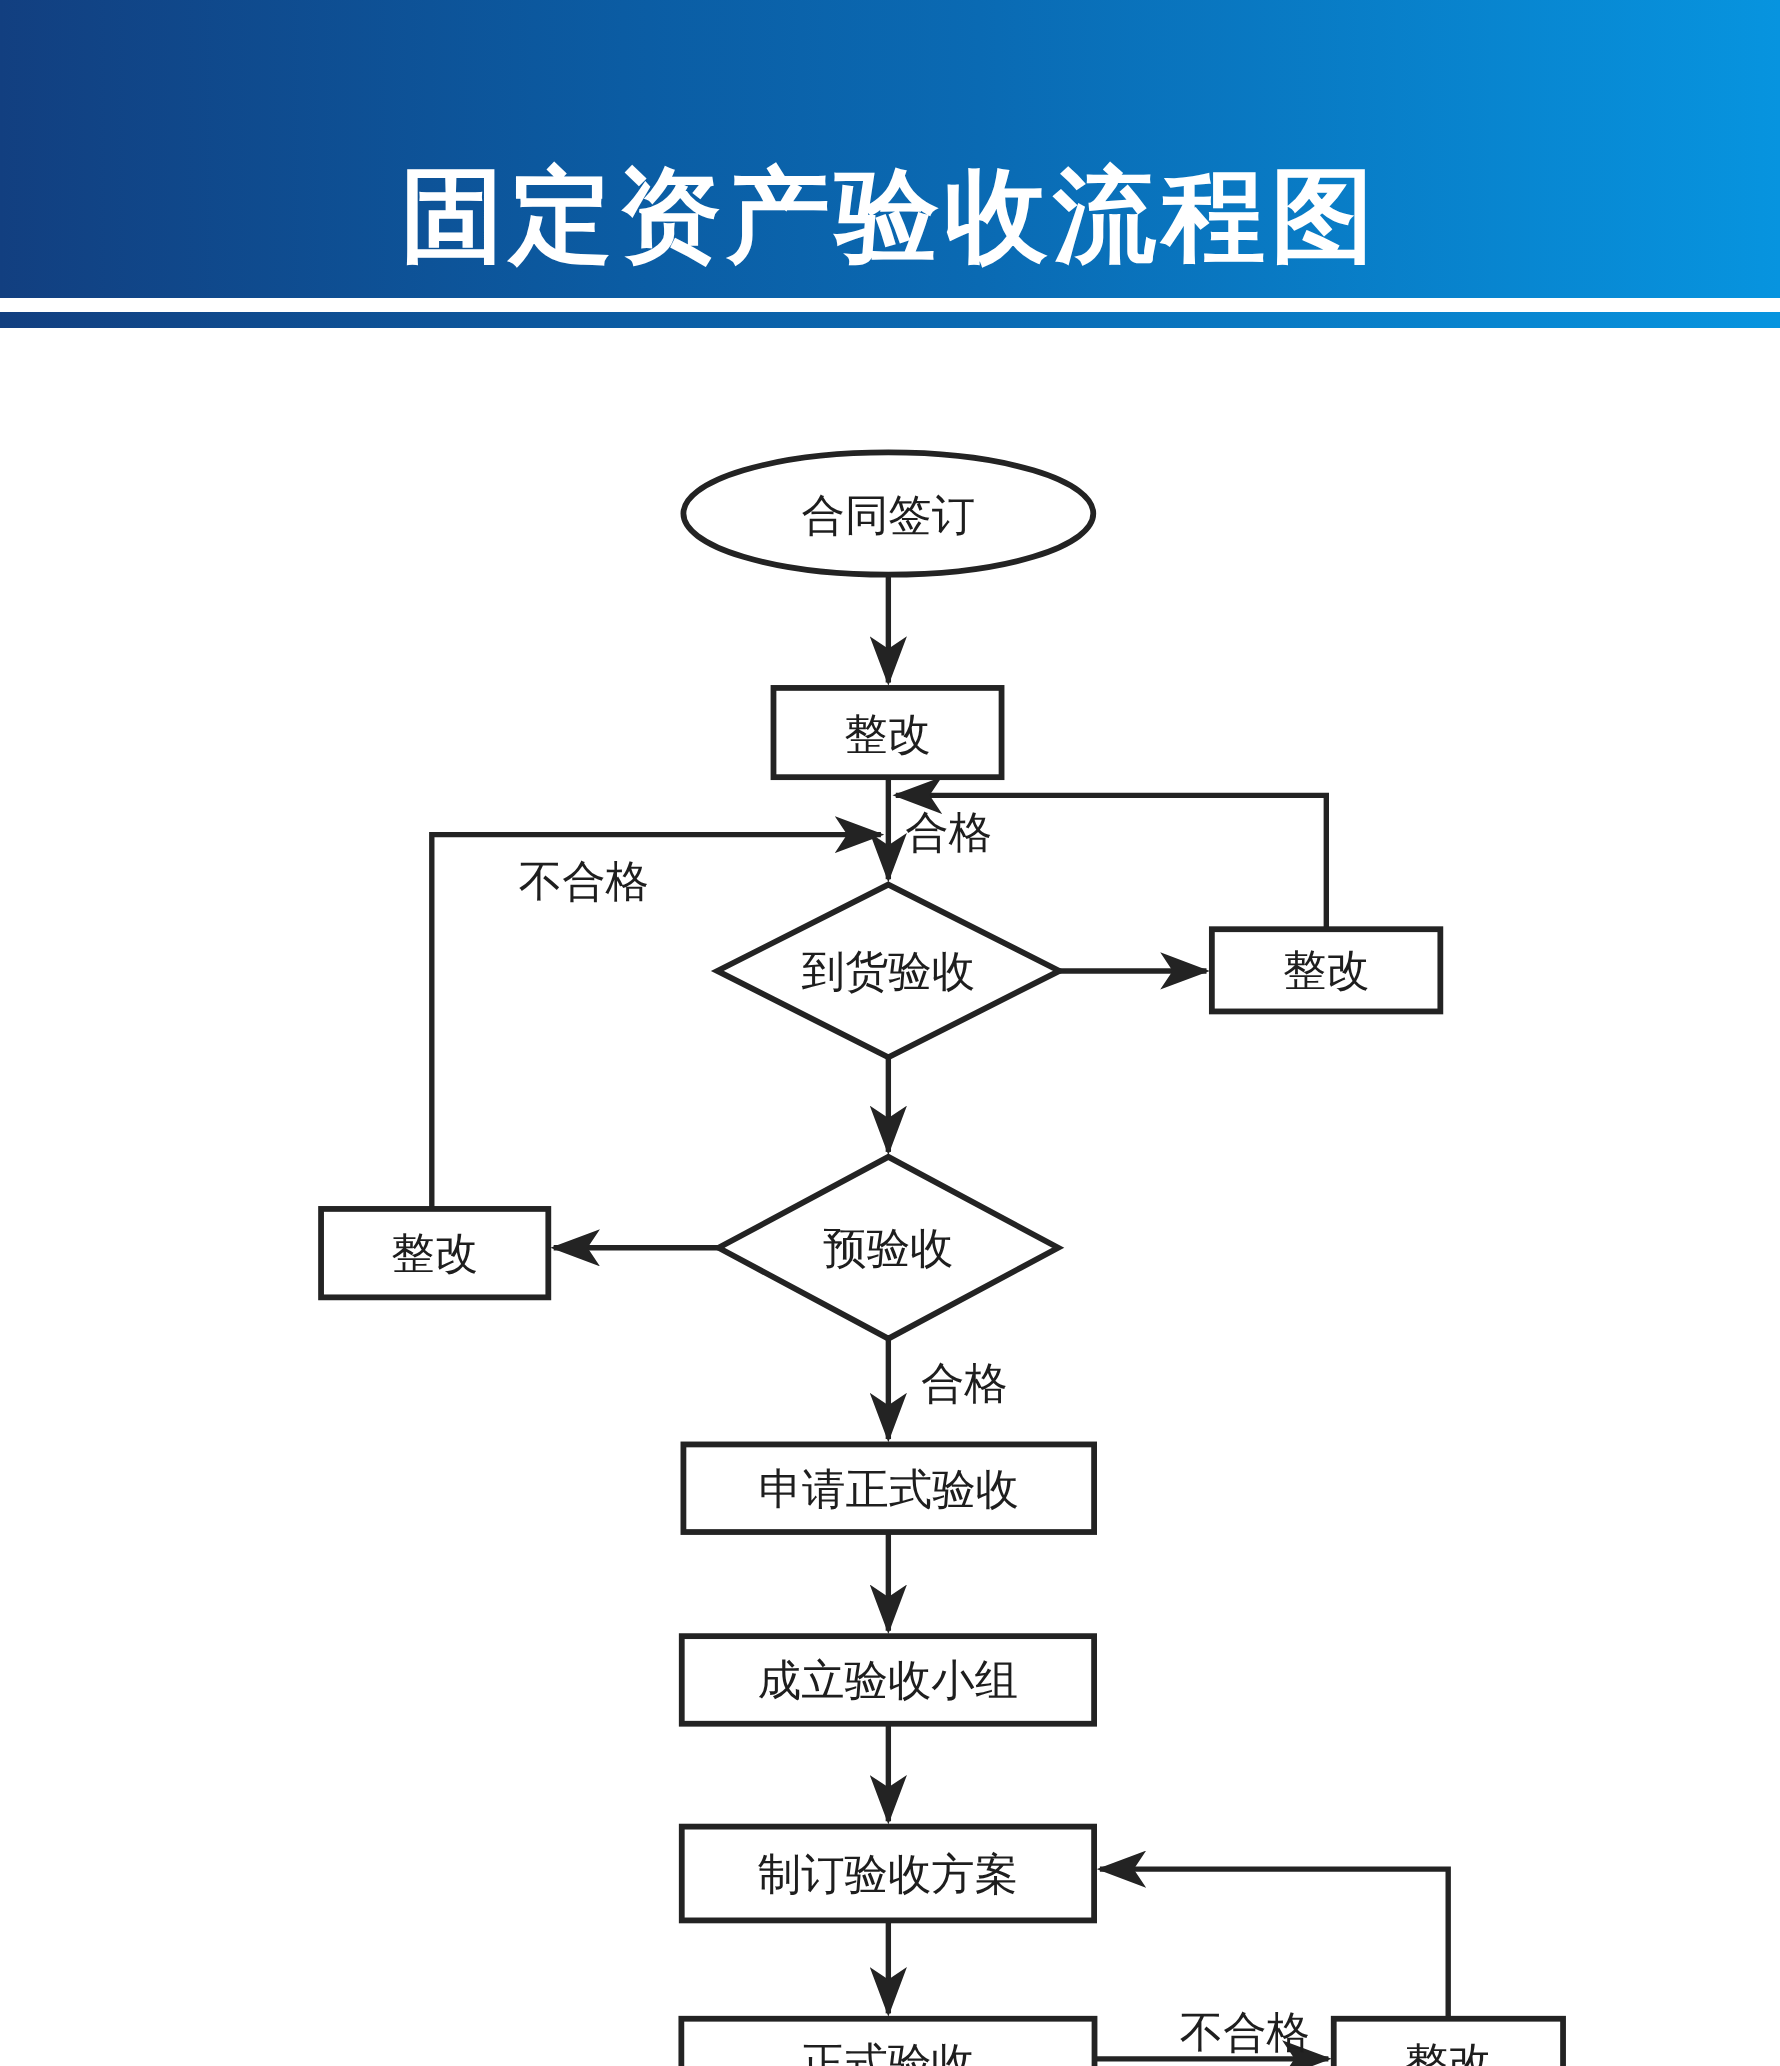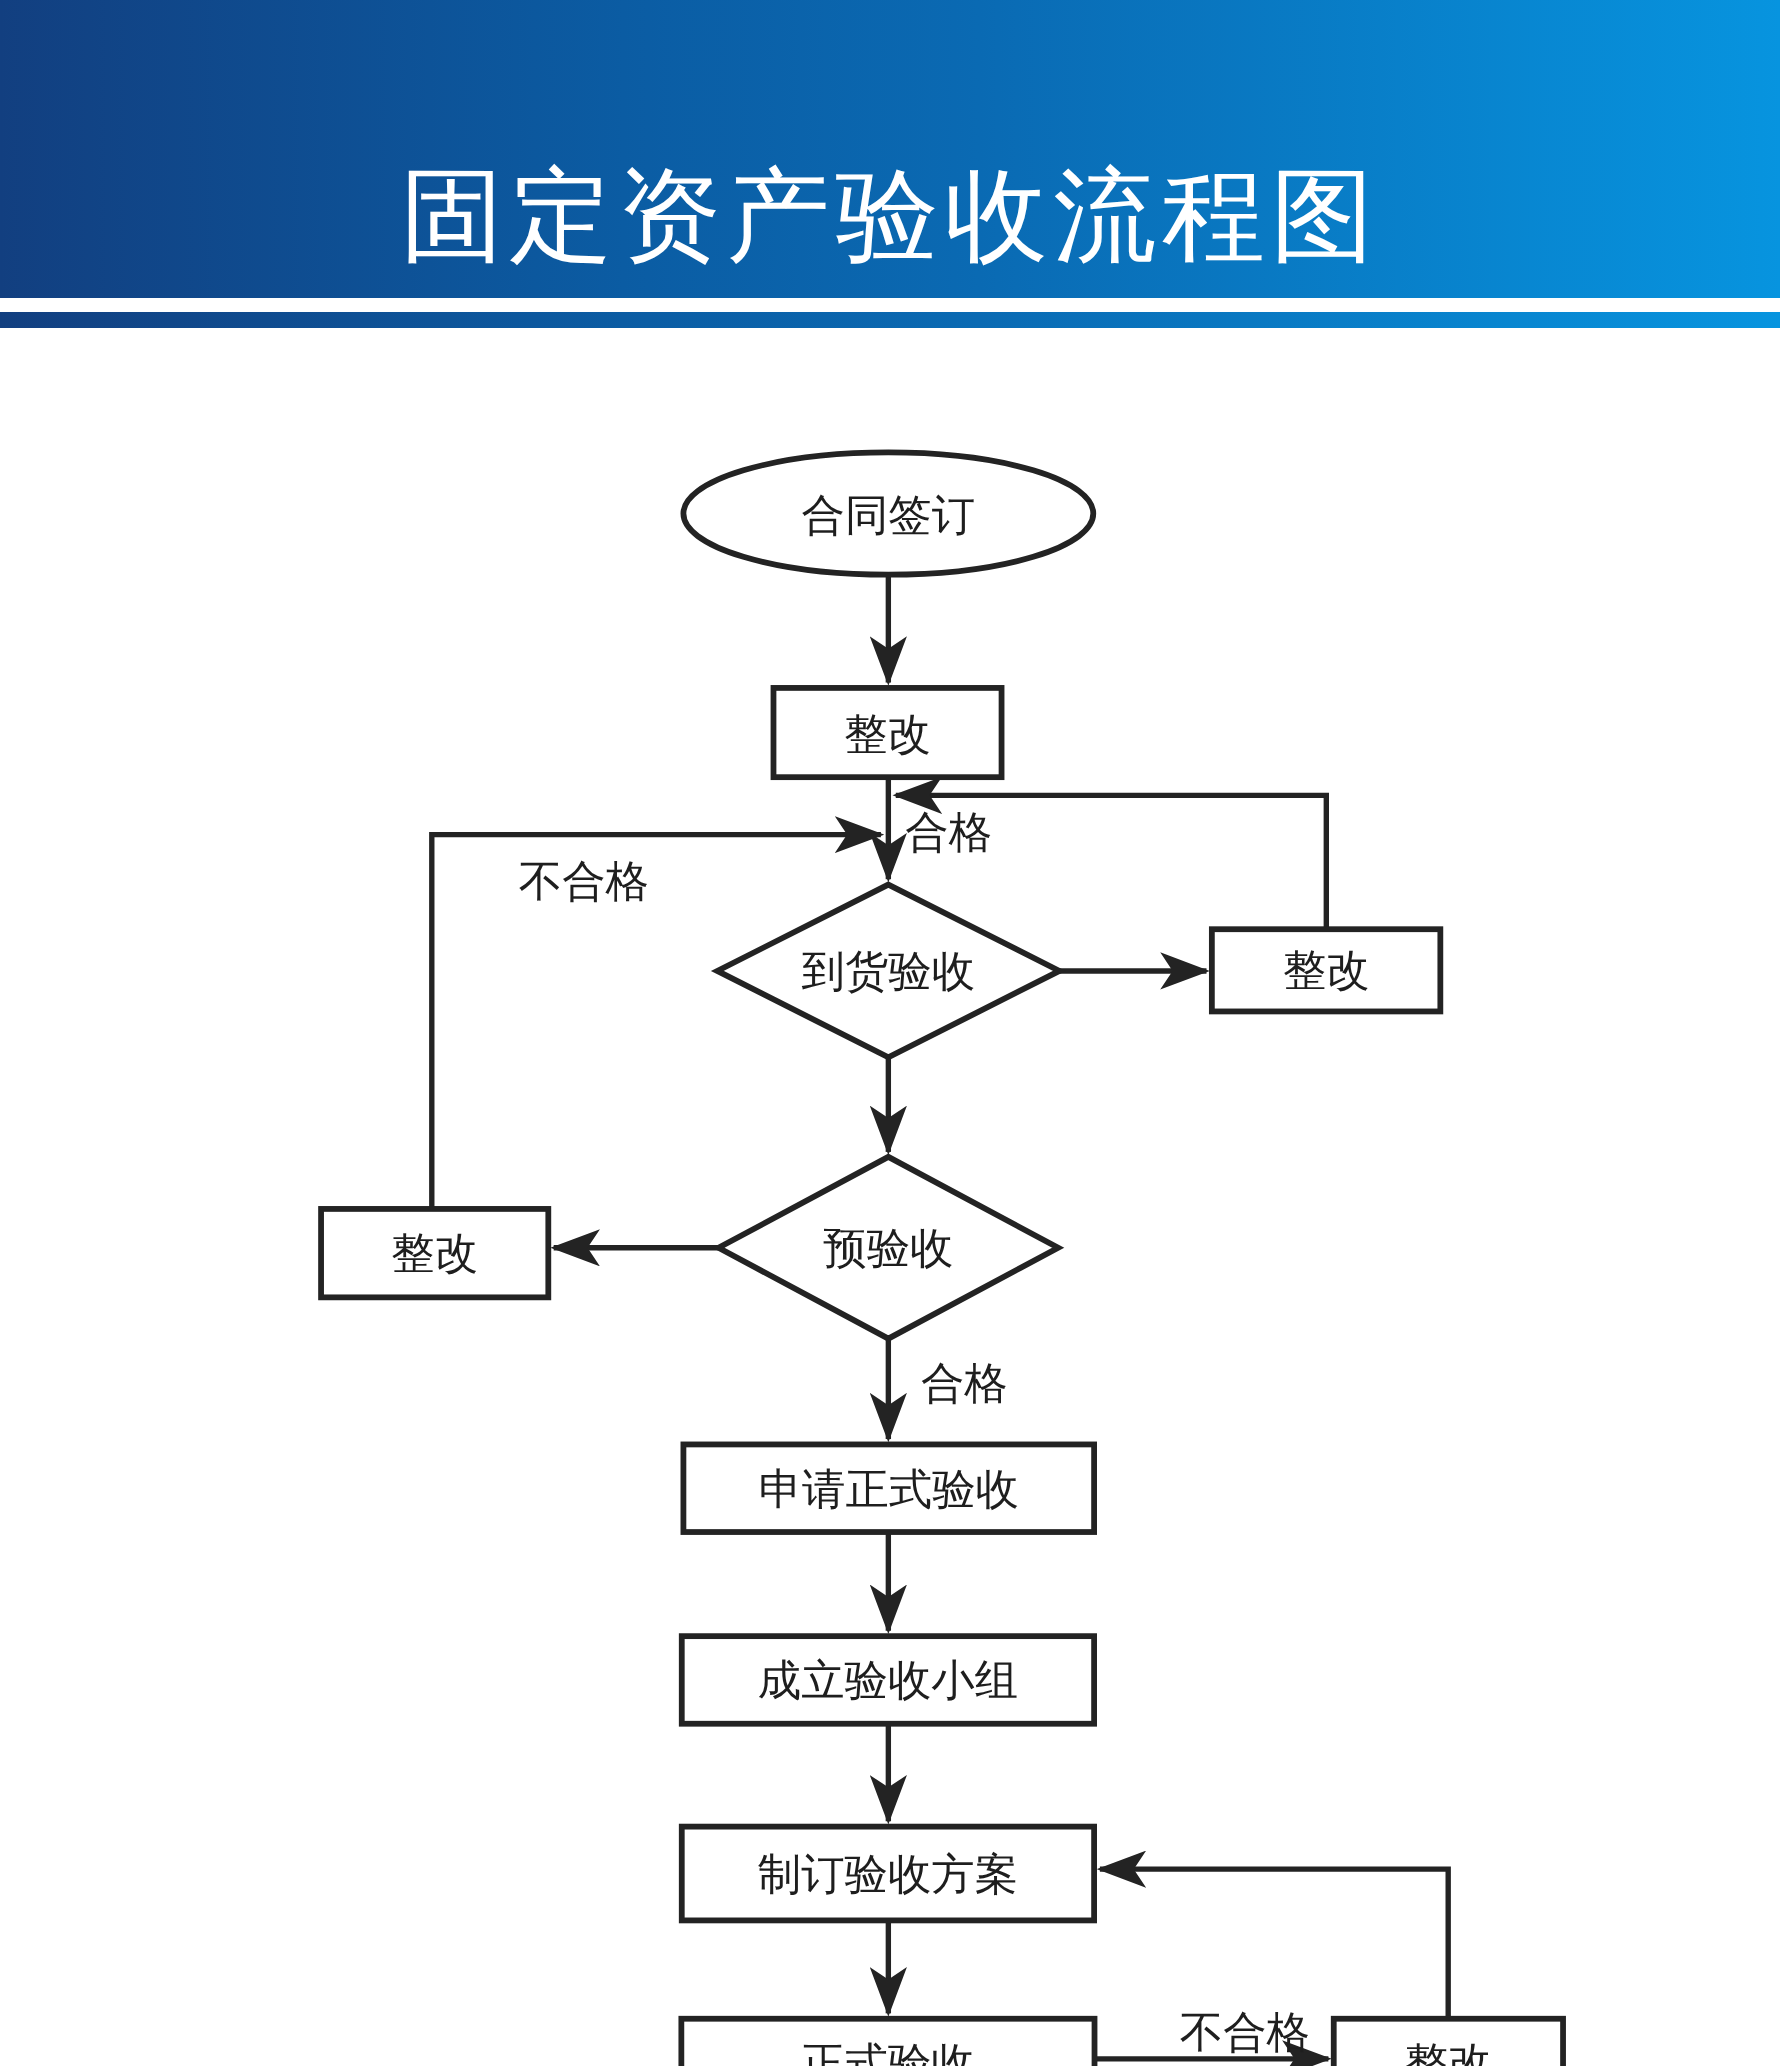--- a/index.html
+++ b/index.html
@@ -15,21 +15,21 @@
   .header-band {
     position: absolute; left: 0; top: 0;
     width: 1780px; height: 298px;
     background: linear-gradient(90deg, #123f80 0%, #0b5ca3 35%, #0a6ab3 55%, #0794df 100%);
   }
   .poster-title {
     position: absolute; left: 0; top: 162px;
     width: 1780px;
     text-align: center;
     font-size: 103px;
-    font-weight: normal;
+    font-weight: bold;
     letter-spacing: 5.8px;
     color: #ffffff;
     line-height: 107px;
   }
   .stripe-blue-top {
     position: absolute; left: 0; top: 312px;
     width: 1780px; height: 15.7px;
     background: linear-gradient(90deg, #123f80 0%, #0b5ca3 35%, #0a6ab3 55%, #0794df 100%);
   }
   

